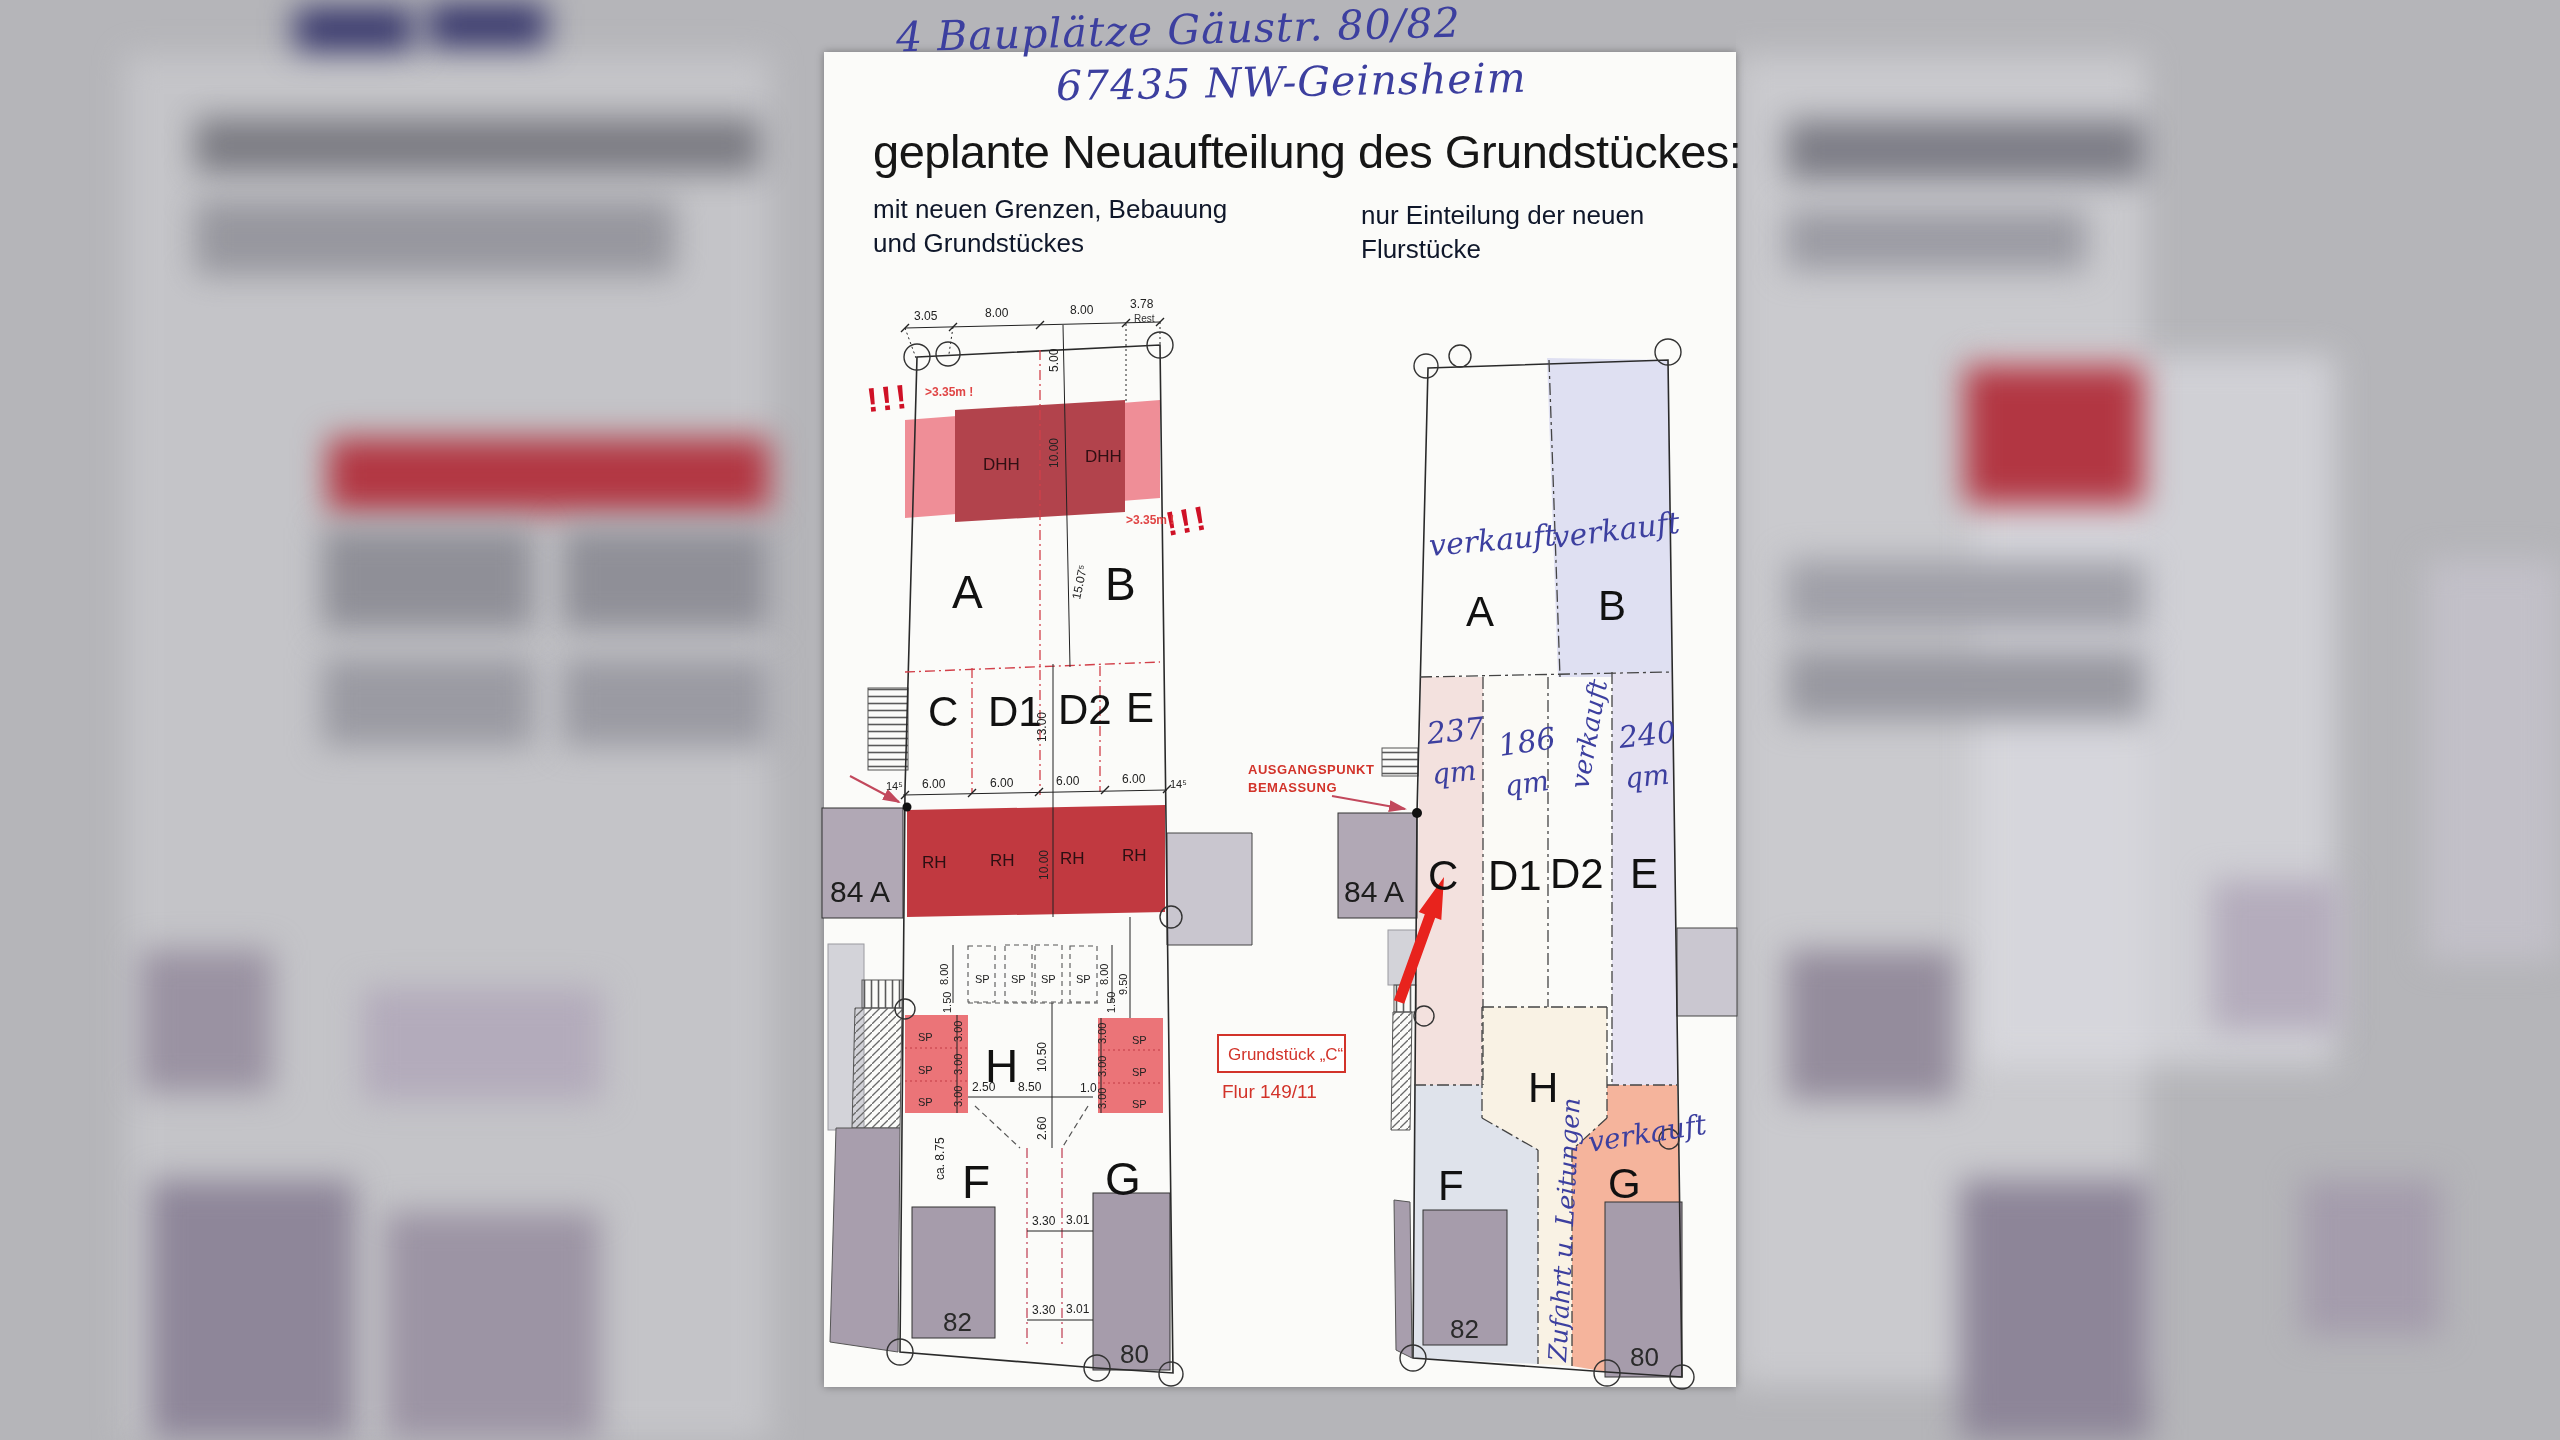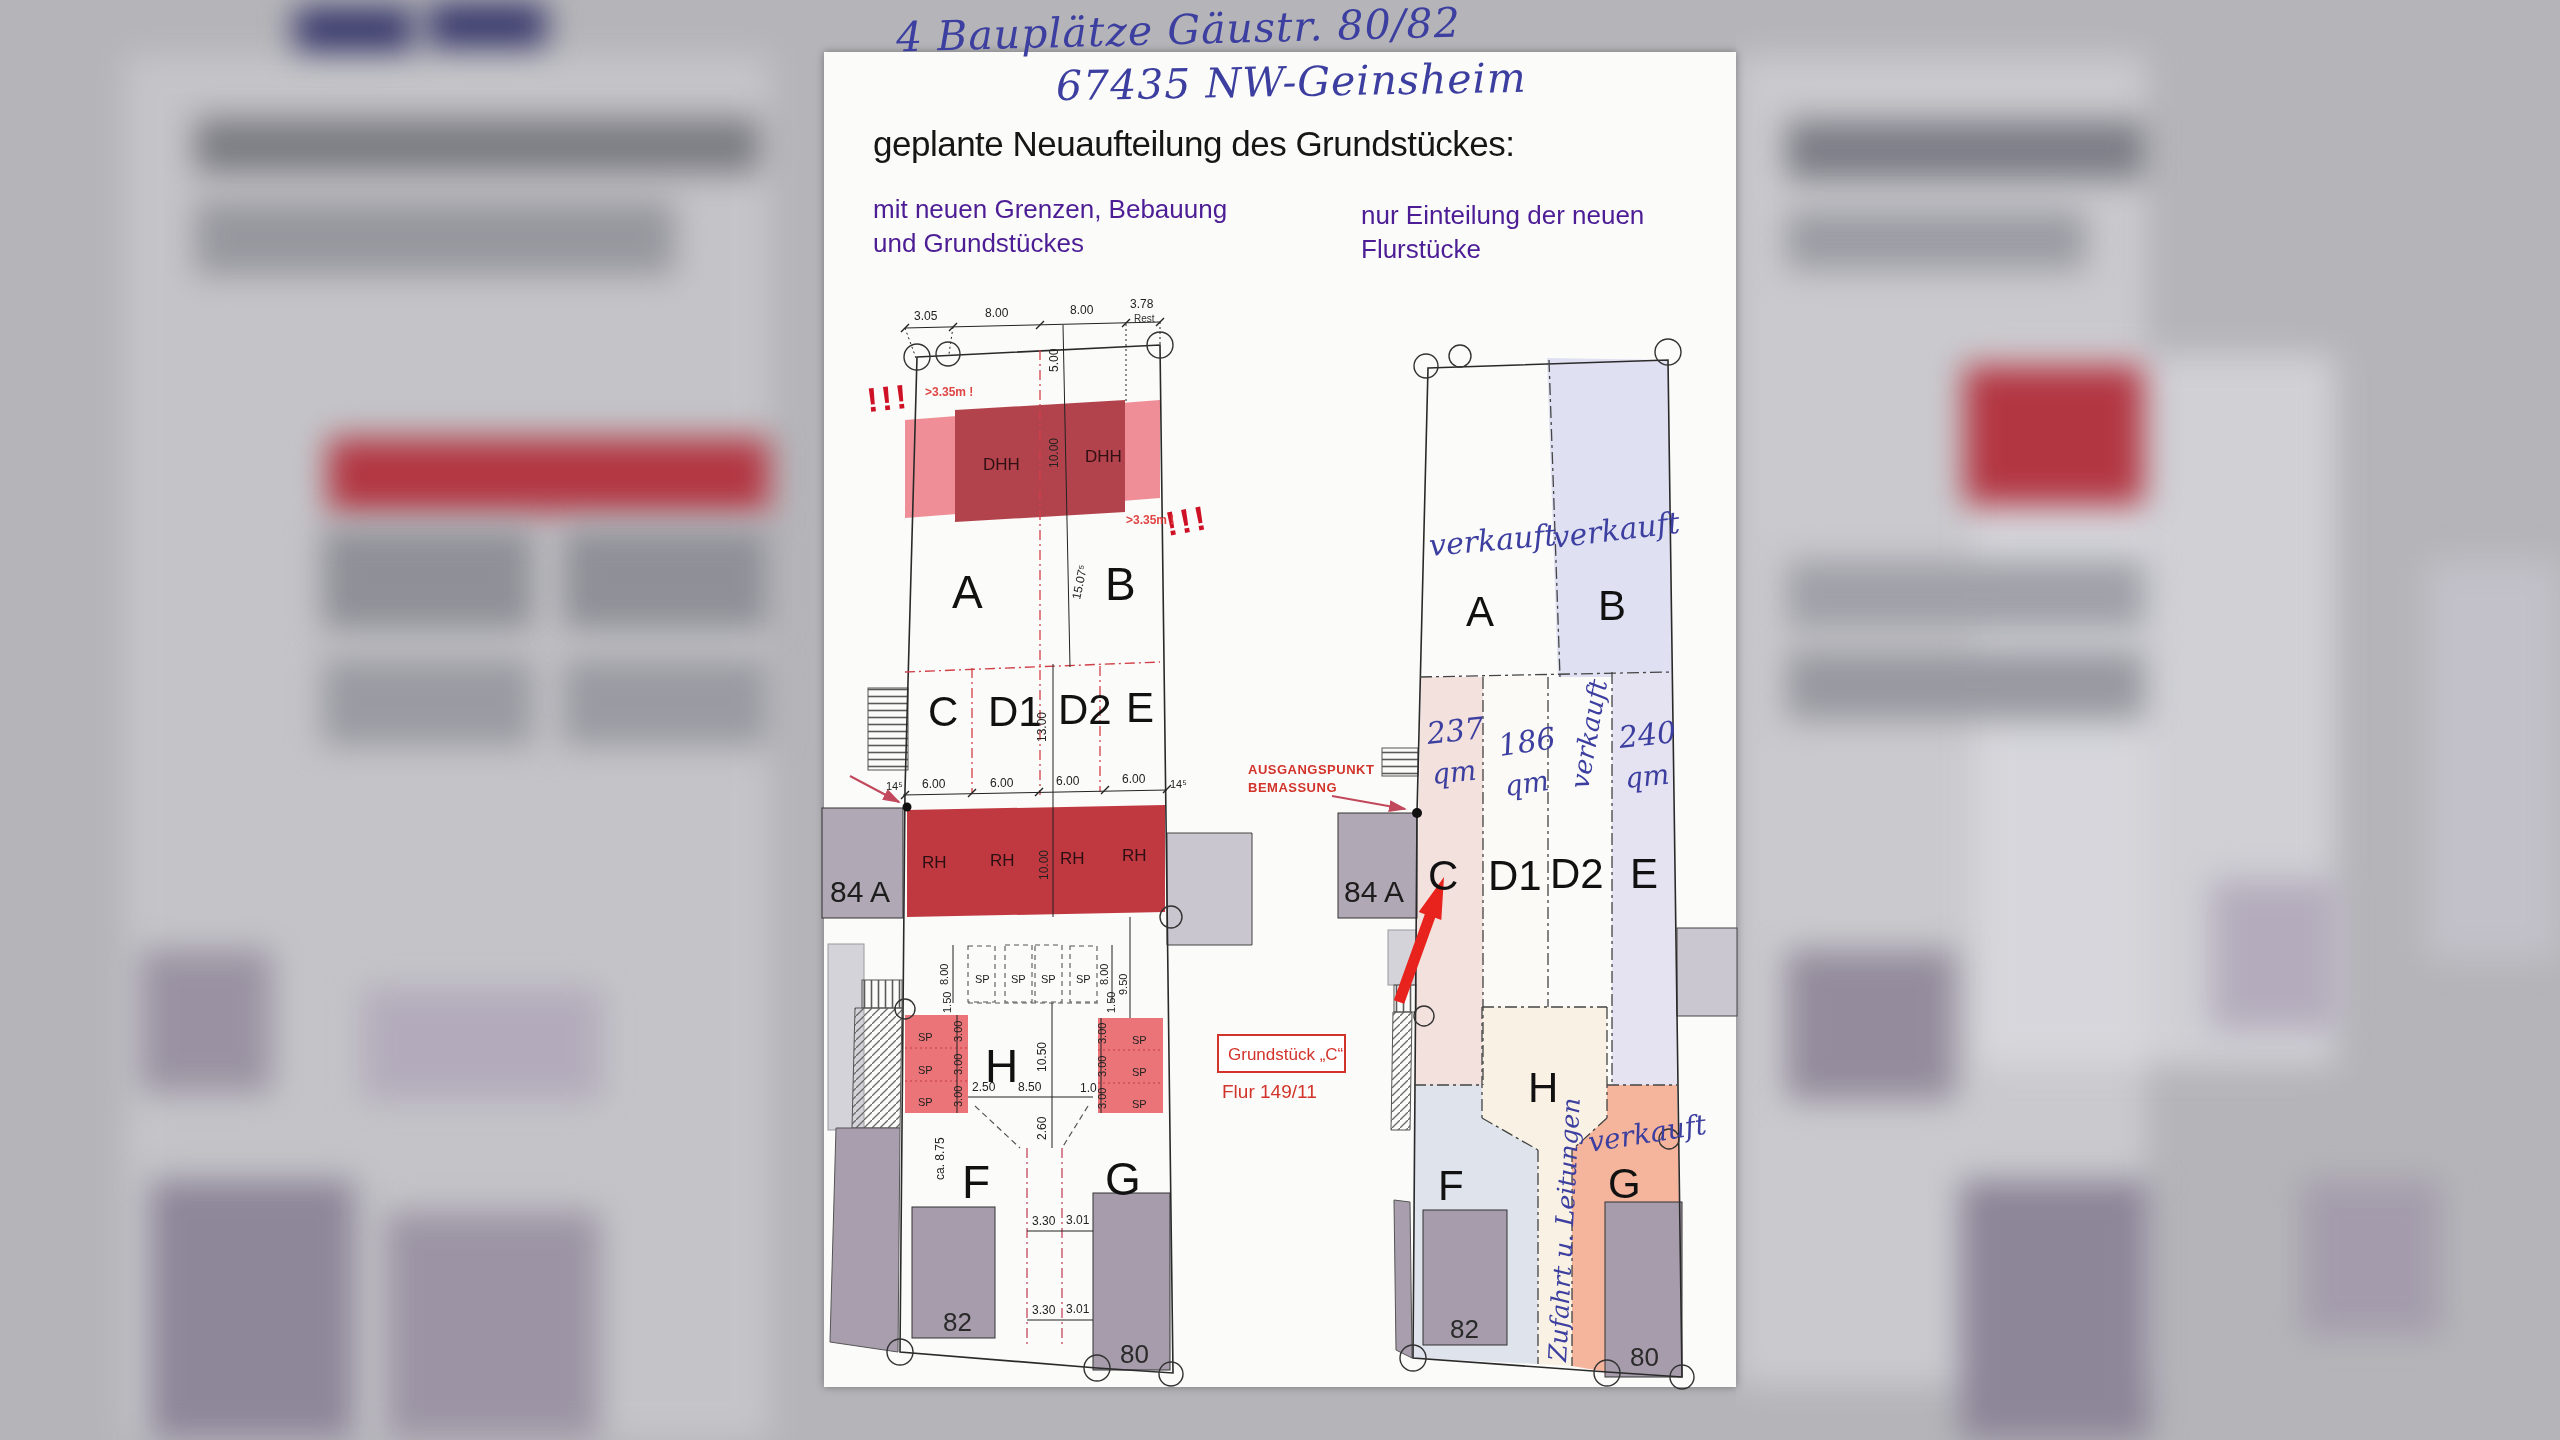--- a/index.html
+++ b/index.html
@@ -15,24 +15,24 @@
     background:#fbfbf9;box-shadow:0 0 8px rgba(0,0,0,.35);
   }
   .handwrite{
     position:absolute;color:#3c3f9f;
     font-family:"DejaVu Serif",serif;font-style:italic;
     white-space:nowrap;letter-spacing:1px;
   }
   .hw1{left:896px;top:6px;font-size:41px;transform:rotate(-1.5deg);}
   .hw2{left:1056px;top:58px;font-size:41px;transform:rotate(-1deg);}
   .title{
-    position:absolute;left:873px;top:124px;font-size:35px;color:#161616;
+    position:absolute;left:873px;top:124px;font-size:47px;color:#161616;
     letter-spacing:-.5px;white-space:nowrap;
   }
-  .subtl{position:absolute;font-size:26px;color:#4c1d95;line-height:34px;white-space:nowrap;}
+  .subtl{position:absolute;font-size:26px;color:#0f172a;line-height:34px;white-space:nowrap;}
   .subtl.left{left:873px;top:192px;}
   .subtl.right{left:1361px;top:198px;}
   svg{position:absolute;}
   svg text{font-family:"Liberation Sans",sans-serif;}
   .t12{font-size:12px;fill:#222;}
   .t11{font-size:11px;fill:#222;}
   .t10{font-size:10px;fill:#333;}
   .parcel{font-size:46px;fill:#111;}
   .parcelsm{font-size:42px;fill:#111;}
   .bld{font-size:30px;fill:#1d1d1d;}

